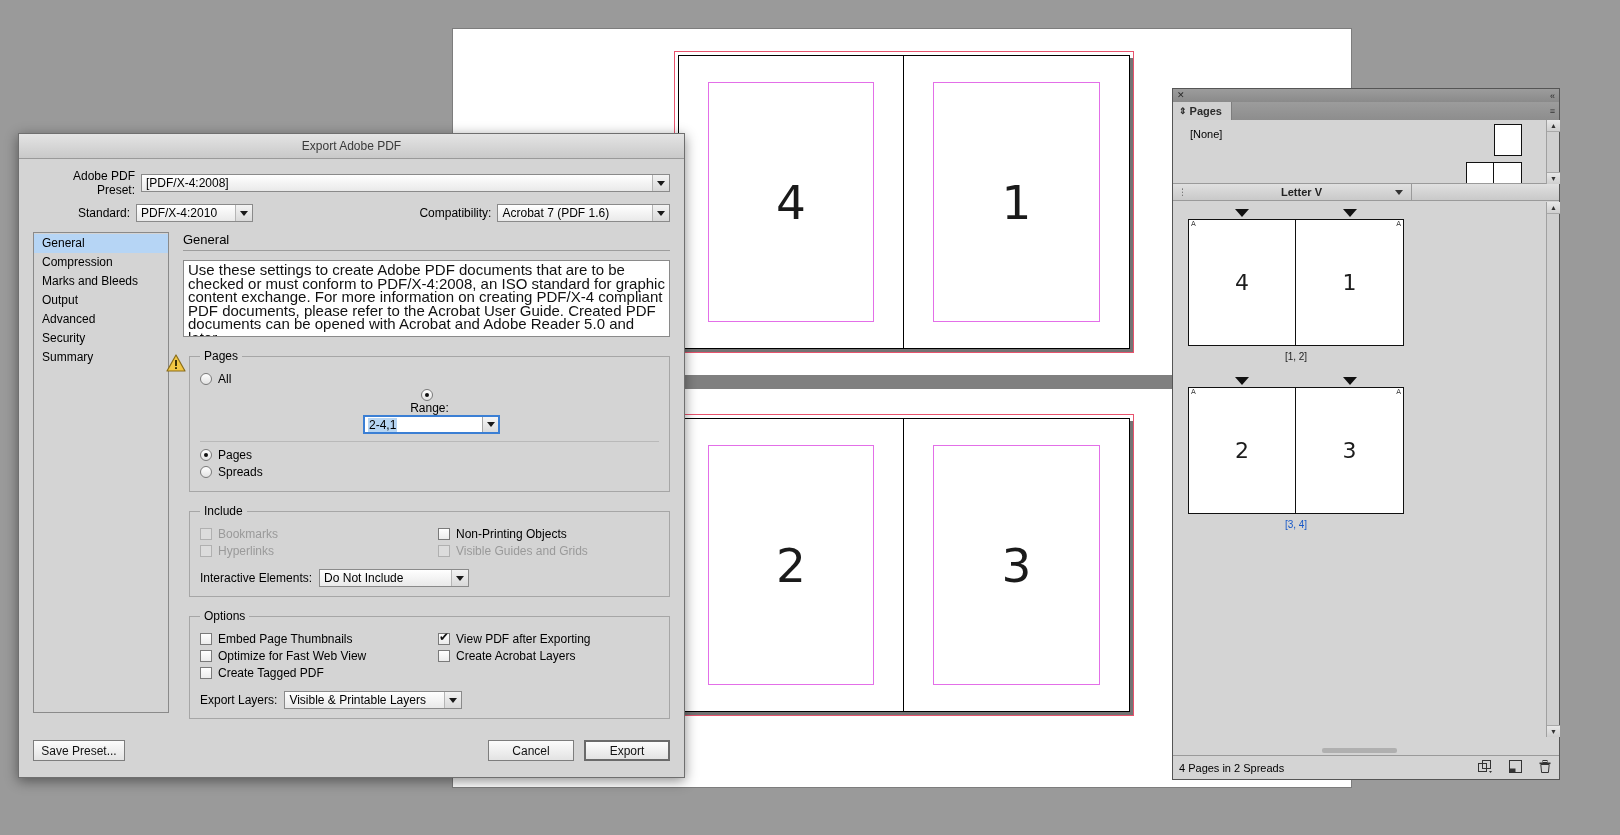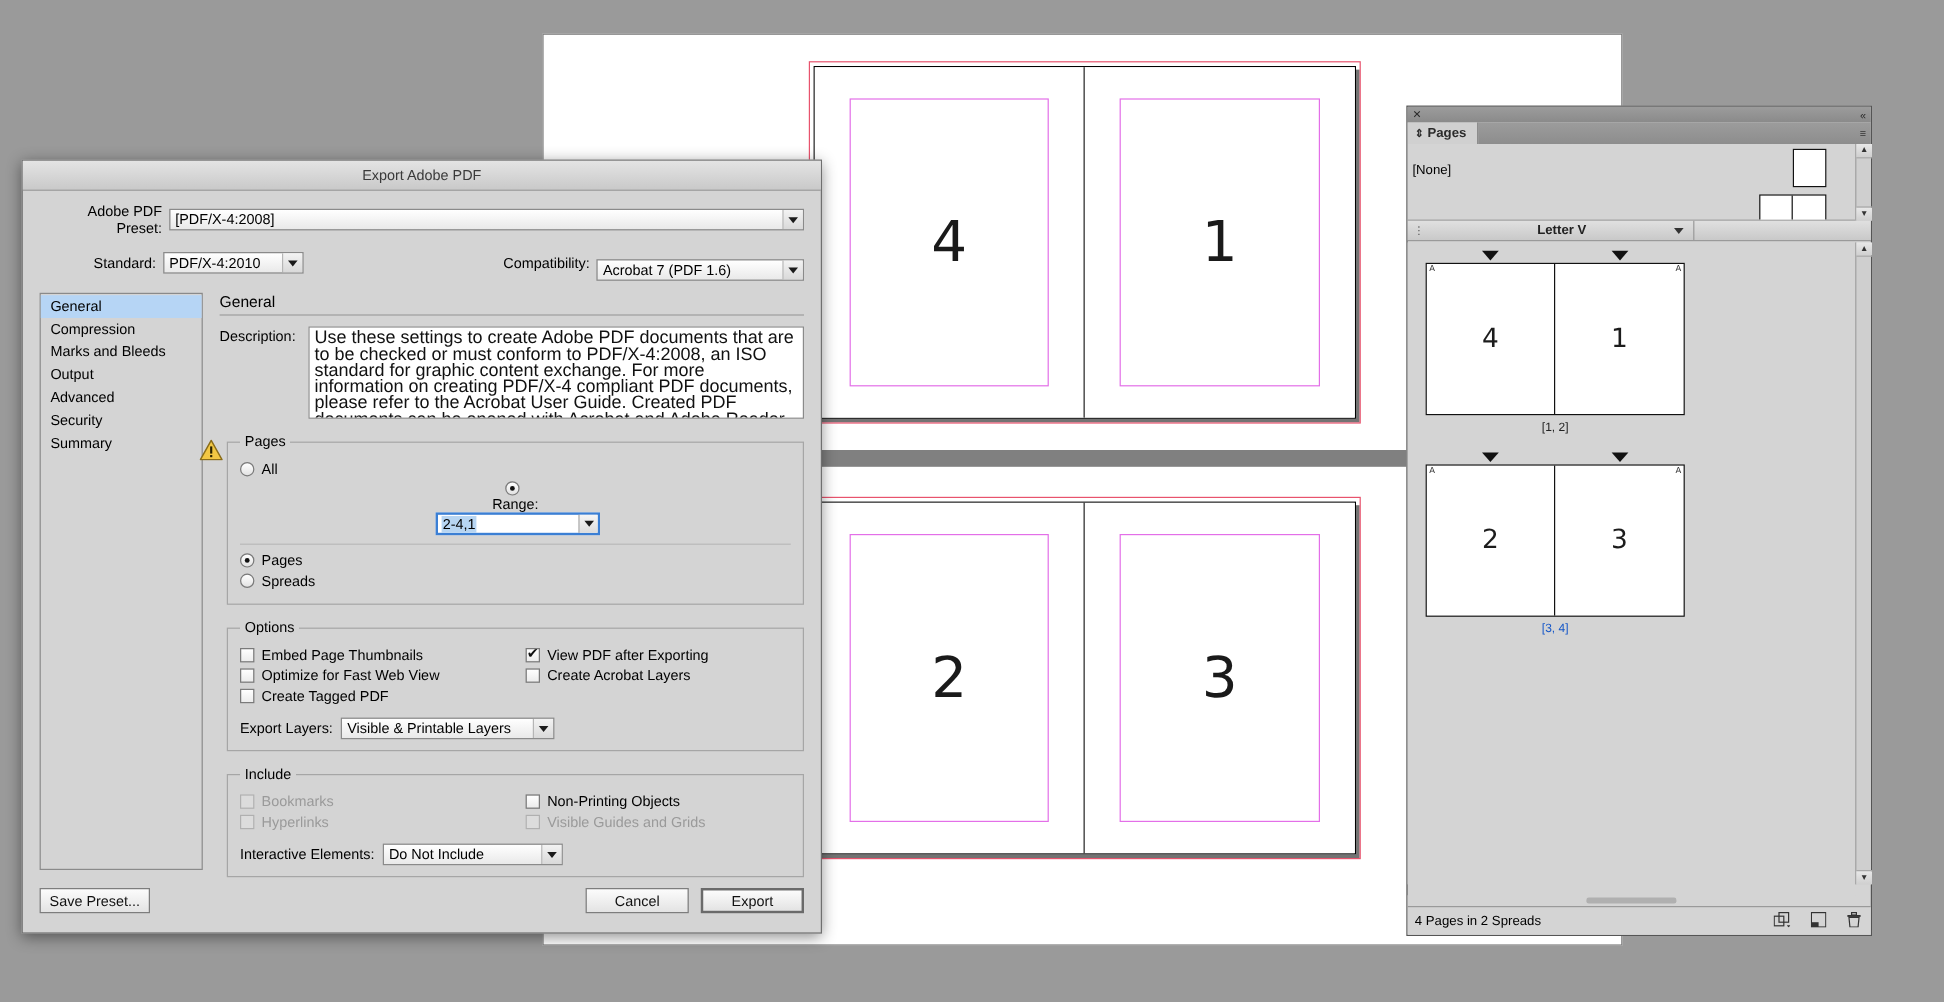--- a/index.html
+++ b/index.html
@@ -116,21 +116,21 @@
   }
   .combo .arrowbox::after {
     content: "";
     width: 0; height: 0;
     border-left: 4px solid transparent;
     border-right: 4px solid transparent;
     border-top: 5px solid #1a1a1a;
   }
   #preset-combo { flex: 1; }
   #standard-combo { width: 122px; }
-  #compat-combo { width: 180px; margin-top: 12px; }
+  #compat-combo { width: 180px; }
 
   .main-area { display: flex; margin-top: 2px; }
   .nav-list {
     width: 136px; height: 481px;
     background: #d4d4d4;
     border: 1px solid #8a8a8a;
     padding-top: 1px;
     position: relative;
   }
   .nav-item {
@@ -295,21 +295,21 @@
   .pp-tab .grip { margin-right: 3px; font-size: 9px; }
   .pp-menu-icon { position: absolute; right: 4px; top: 4px; font-size: 9px; color: #333; }
 
   .pp-masters {
     height: 64px;
     background: #d4d4d4;
     position: relative;
     border-bottom: 1px solid #9a9a9a;
     overflow: hidden;
   }
-  .pp-master-row { height: 28px; display: flex; align-items: flex-end; padding-left: 4px; font-size: 11px; }
+  .pp-master-row { height: 28px; display: flex; align-items: center; padding-left: 17px; font-size: 11px; }
   .master-thumb-single {
     position: absolute; right: 37px; top: 4px;
     width: 28px; height: 32px; background: #fff; border: 1px solid #111;
   }
   .master-thumb-pair {
     position: absolute; right: 37px; top: 42px;
     width: 56px; height: 28px; background: #fff; border: 1px solid #111;
     display: flex;
   }
   .master-thumb-pair > div { width: 50%; height: 100%; }
@@ -500,21 +500,20 @@
               <rect x="9.1" y="13.2" width="1.8" height="1.8" fill="#2a2200"></rect>
             </svg>
           </div>
         </div>
 
         <div class="panel">
           <div class="panel-title">General</div>
           <div class="panel-rule"></div>
 
           <div class="desc-row">
-            <span class="desc-label">Description:</span>
             <div class="desc-box">Use these settings to create Adobe PDF documents that are to be checked or must conform to PDF/X-4:2008, an ISO standard for graphic content exchange.  For more information on creating PDF/X-4 compliant PDF documents, please refer to the Acrobat User Guide.  Created PDF documents can be opened with Acrobat and Adobe Reader 5.0 and later.</div>
           </div>
 
           <fieldset class="grp">
             <legend>Pages</legend>
             <div class="radio-row">
               <span class="radio"></span>
               <span>All</span>
             </div>
             <div class="range-row">
@@ -530,20 +529,53 @@
               <span class="radio on"></span>
               <span>Pages</span>
             </div>
             <div class="radio-row">
               <span class="radio"></span>
               <span>Spreads</span>
             </div>
           </fieldset>
 
           <fieldset class="grp">
+            <legend>Include</legend>
+            <div class="opt-grid">
+              <div class="opt-col-left">
+                <div class="check-row">
+                  <span class="checkbox disabled"></span>
+                  <span class="disabled-text">Bookmarks</span>
+                </div>
+                <div class="check-row">
+                  <span class="checkbox disabled"></span>
+                  <span class="disabled-text">Hyperlinks</span>
+                </div>
+              </div>
+              <div class="opt-col-right">
+                <div class="check-row">
+                  <span class="checkbox"></span>
+                  <span>Non-Printing Objects</span>
+                </div>
+                <div class="check-row">
+                  <span class="checkbox disabled"></span>
+                  <span class="disabled-text">Visible Guides and Grids</span>
+                </div>
+              </div>
+            </div>
+            <div class="inline-row">
+              <span class="lbl">Interactive Elements:</span>
+              <div class="combo" id="interactive-combo">
+                <span>Do Not Include</span>
+                <span class="arrowbox"></span>
+              </div>
+            </div>
+          </fieldset>
+
+          <fieldset class="grp">
             <legend>Options</legend>
             <div class="opt-grid">
               <div class="opt-col-left">
                 <div class="check-row">
                   <span class="checkbox"></span>
                   <span>Embed Page Thumbnails</span>
                 </div>
                 <div class="check-row">
                   <span class="checkbox"></span>
                   <span>Optimize for Fast Web View</span>
@@ -561,53 +593,20 @@
                 <div class="check-row">
                   <span class="checkbox"></span>
                   <span>Create Acrobat Layers</span>
                 </div>
               </div>
             </div>
             <div class="inline-row">
               <span class="lbl">Export Layers:</span>
               <div class="combo" id="export-layers-combo">
                 <span>Visible &amp; Printable Layers</span>
-                <span class="arrowbox"></span>
-              </div>
-            </div>
-          </fieldset>
-
-          <fieldset class="grp">
-            <legend>Include</legend>
-            <div class="opt-grid">
-              <div class="opt-col-left">
-                <div class="check-row">
-                  <span class="checkbox disabled"></span>
-                  <span class="disabled-text">Bookmarks</span>
-                </div>
-                <div class="check-row">
-                  <span class="checkbox disabled"></span>
-                  <span class="disabled-text">Hyperlinks</span>
-                </div>
-              </div>
-              <div class="opt-col-right">
-                <div class="check-row">
-                  <span class="checkbox"></span>
-                  <span>Non-Printing Objects</span>
-                </div>
-                <div class="check-row">
-                  <span class="checkbox disabled"></span>
-                  <span class="disabled-text">Visible Guides and Grids</span>
-                </div>
-              </div>
-            </div>
-            <div class="inline-row">
-              <span class="lbl">Interactive Elements:</span>
-              <div class="combo" id="interactive-combo">
-                <span>Do Not Include</span>
                 <span class="arrowbox"></span>
               </div>
             </div>
           </fieldset>
         </div>
       </div>
     </div>
 
     <div class="footer">
       <div class="btn" id="save-preset-btn">Save Preset...</div>

